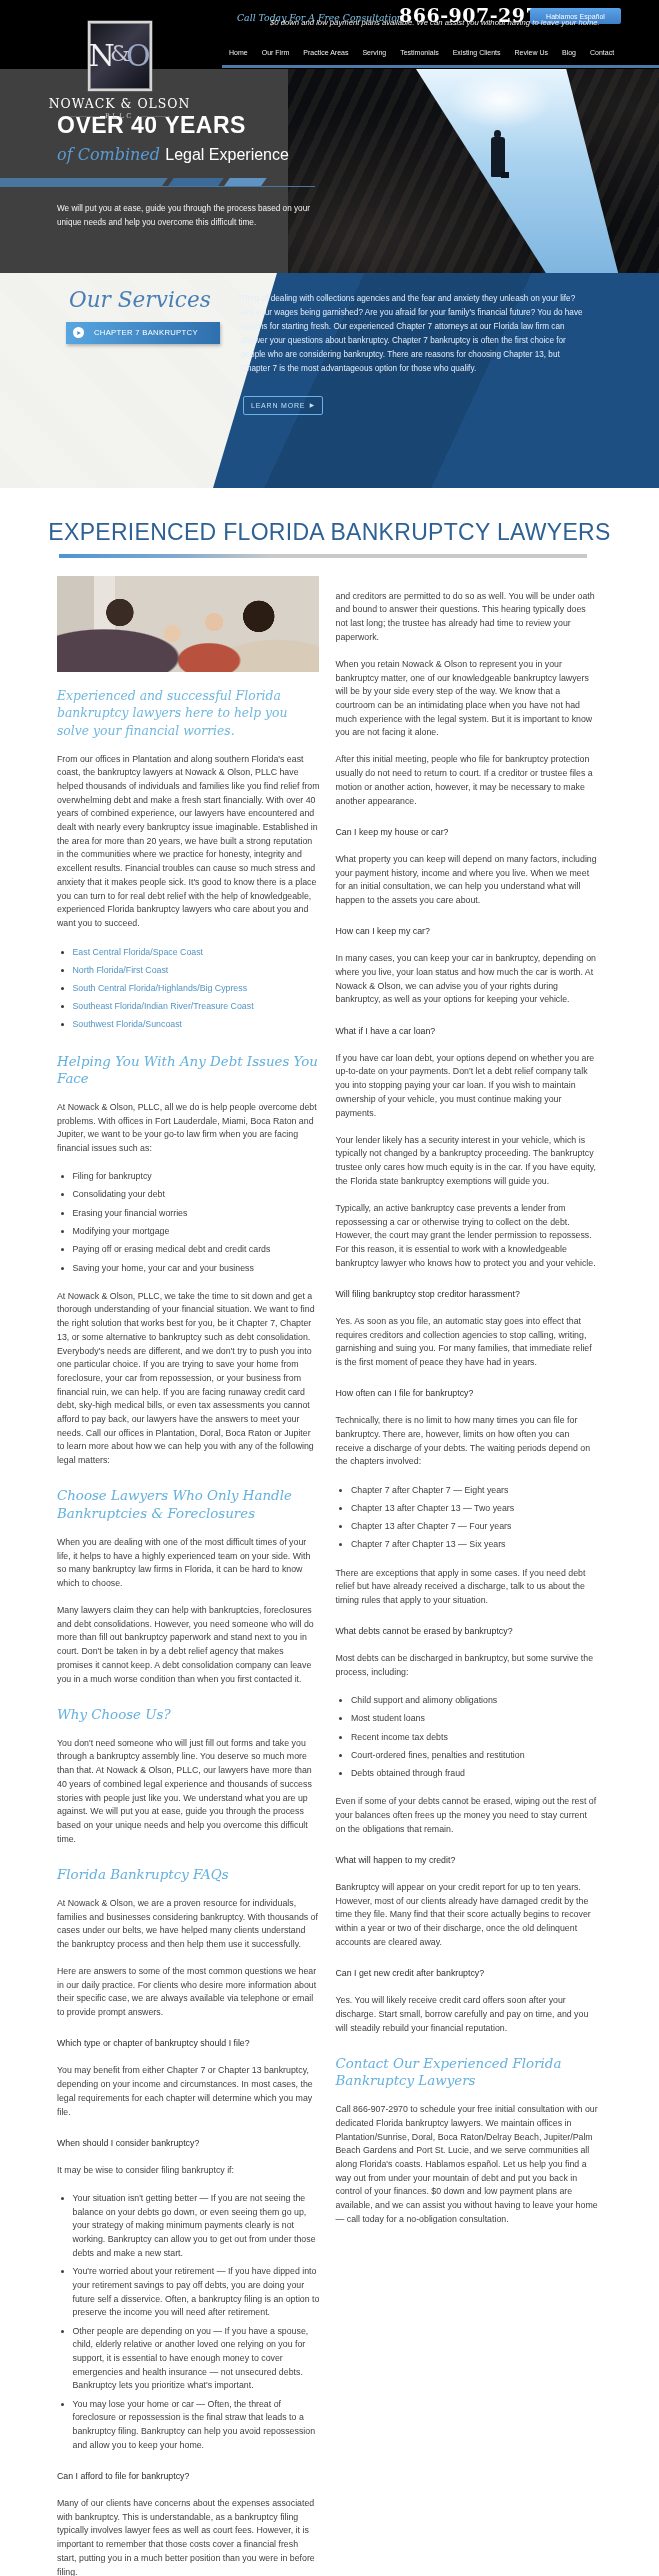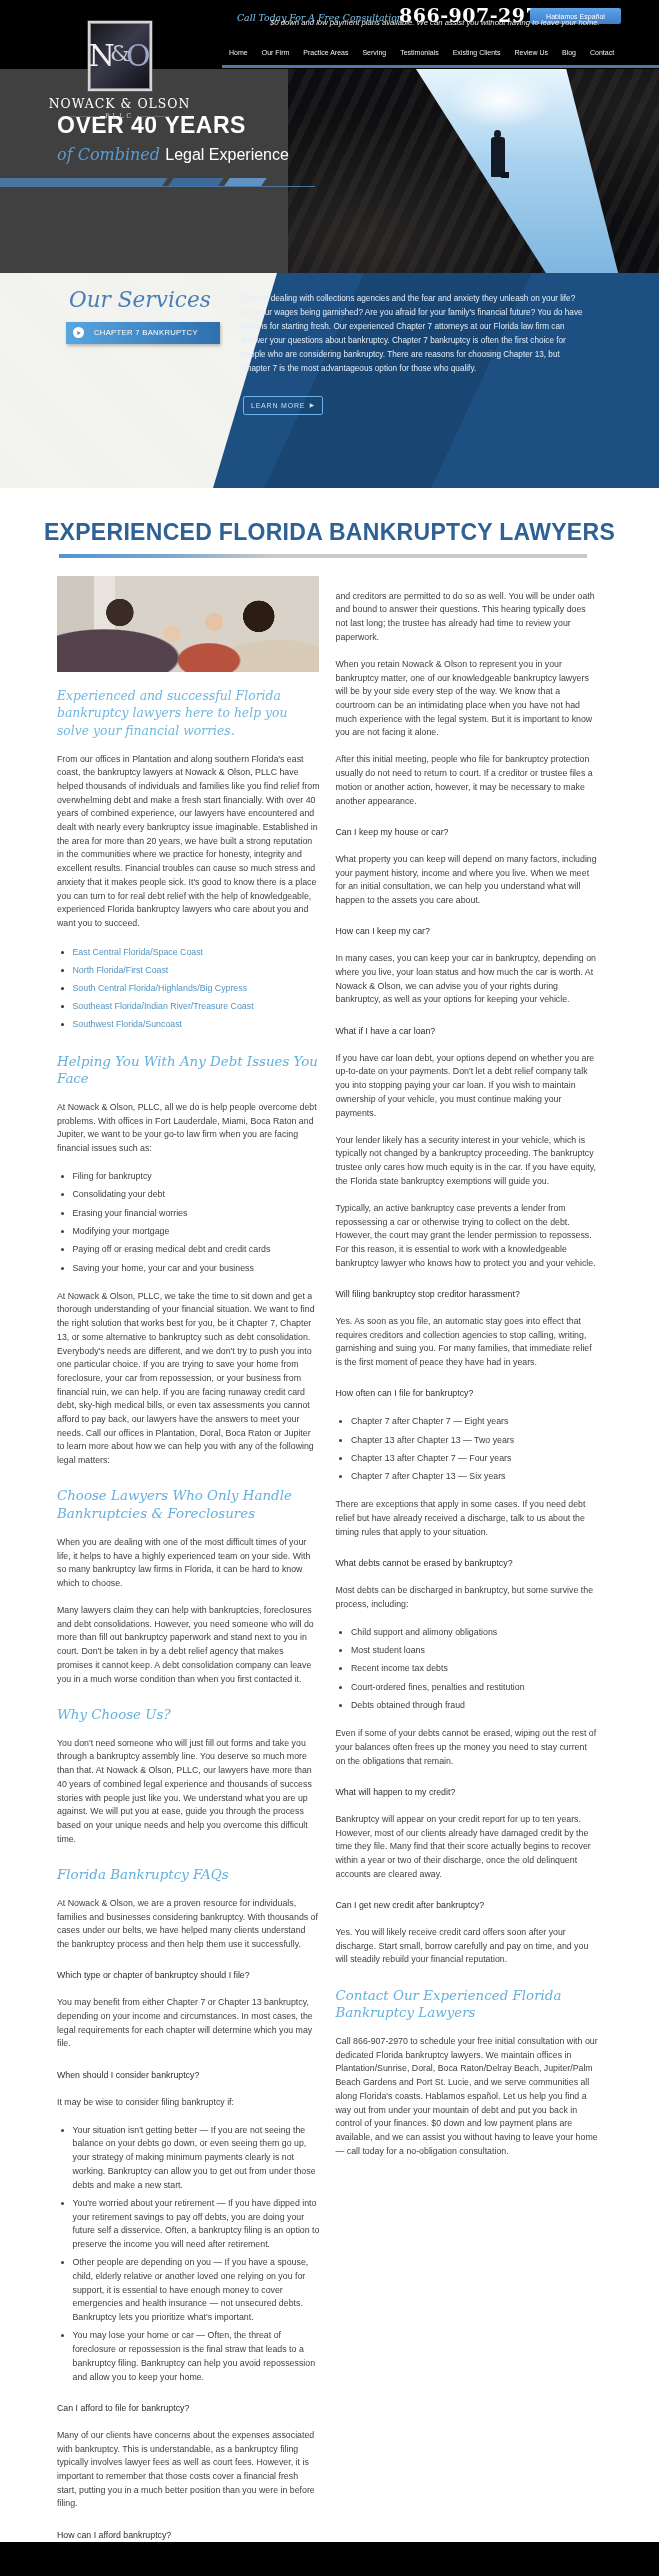--- a/index.html
+++ b/index.html
@@ -55,21 +55,21 @@
   .tab-active .circ{width:10.8px;height:10.8px;border-radius:50%;background:#fff;color:#3a86c8;font-size:6.2px;display:flex;align-items:center;justify-content:center;}
   .tab-active .lbl{color:#fff;font-size:7.7px;letter-spacing:0.3px;}
   .tabs-inactive{position:absolute;left:69px;top:75px;}
   .tabs-inactive div{margin-top:14px;font-size:8px;color:#8f8f89;letter-spacing:0.3px;cursor:pointer;}
   .services-desc{position:absolute;left:241px;top:18.5px;width:348px;font-size:8.2px;line-height:14px;color:#e3eef9;}
   .learn-more{position:absolute;left:243px;top:123px;width:80px;height:18.5px;background:transparent;border:1px solid #6cb4e8;border-radius:2.1px;color:#bfe0f7;font-size:7px;letter-spacing:0.8px;cursor:pointer;display:flex;align-items:center;justify-content:center;gap:4.6px;font-family:"Liberation Sans",sans-serif;}
   .learn-more .tri{font-size:5.7px;}
 
   
   .main{background:#fff;padding-top:31px;position:relative;}
-  .main h1{margin:0;text-align:center;font-size:23px;font-weight:700;color:#2e6194;letter-spacing:0.3px;}
+  .main h1{margin:0;text-align:center;font-size:23px;font-weight:400;color:#2e6194;letter-spacing:0.3px;}
   .main-divider{width:528px;height:3.6px;margin:8.2px auto 0 59px;background:linear-gradient(90deg,#4e94d4 0%,#7fa9cf 22%,#c9c9c9 40%,#c9c9c9 100%);}
   .columns{display:flex;gap:15.5px;padding:0 57px;margin-top:18.5px;align-items:flex-start;}
   .col{width:263px;}
   .family-photo{width:262px;height:96px;background:
      radial-gradient(circle at 24% 38%,#3a2c24 0 13.4px,transparent 14px),
      radial-gradient(circle at 44% 60%,#e9c9ab 0 8.2px,transparent 8.8px),
      radial-gradient(circle at 60% 48%,#e6c3a4 0 8.8px,transparent 9.3px),
      radial-gradient(circle at 77% 42%,#2c1d14 0 15.5px,transparent 16px),
      radial-gradient(ellipse at 18% 85%,#53414b 0 24%,transparent 25%),
      radial-gradient(ellipse at 58% 88%,#b8513e 0 14%,transparent 15%),
@@ -133,20 +133,21 @@
   <div class="hero-text">
     <div class="hero-line1">OVER 40 YEARS</div>
     <div class="hero-line2"><span class="it">of Combined</span><span>Legal Experience</span></div>
   </div>
   <div class="hero-deco">
       <i class="d1"></i>
       <i class="d2"></i>
       <i class="d3"></i>
       <i class="d4"></i>
     </div>
+  <div class="hero-sub">We will put you at ease, guide you through the process based on your unique needs and help you overcome this difficult time.</div>
 </div>
 
 <div class="services">
   <div class="services-pattern"></div>
   <div class="services-left"></div>
   <div class="services-title">Our Services</div>
   <div class="tab-active">
     <span class="circ">➤</span>
     <span class="lbl">CHAPTER 7 BANKRUPTCY</span>
   </div>
@@ -183,20 +184,21 @@
           <li>Saving your home, your car and your business</li>
         </ul>
         <p>At Nowack &amp; Olson, PLLC, we take the time to sit down and get a thorough understanding of your financial situation. We want to find the right solution that works best for you, be it Chapter 7, Chapter 13, or some alternative to bankruptcy such as debt consolidation. Everybody's needs are different, and we don't try to push you into one particular choice. If you are trying to save your home from foreclosure, your car from repossession, or your business from financial ruin, we can help. If you are facing runaway credit card debt, sky-high medical bills, or even tax assessments you cannot afford to pay back, our lawyers have the answers to meet your needs. Call our offices in Plantation, Doral, Boca Raton or Jupiter to learn more about how we can help you with any of the following legal matters:</p>
         <h2>Choose Lawyers Who Only Handle Bankruptcies &amp; Foreclosures</h2>
         <p>When you are dealing with one of the most difficult times of your life, it helps to have a highly experienced team on your side. With so many bankruptcy law firms in Florida, it can be hard to know which to choose.</p>
         <p>Many lawyers claim they can help with bankruptcies, foreclosures and debt consolidations. However, you need someone who will do more than fill out bankruptcy paperwork and stand next to you in court. Don't be taken in by a debt relief agency that makes promises it cannot keep. A debt consolidation company can leave you in a much worse condition than when you first contacted it.</p>
         <h2>Why Choose Us?</h2>
         <p>You don't need someone who will just fill out forms and take you through a bankruptcy assembly line. You deserve so much more than that. At Nowack &amp; Olson, PLLC, our lawyers have more than 40 years of combined legal experience and thousands of success stories with people just like you. We understand what you are up against. We will put you at ease, guide you through the process based on your unique needs and help you overcome this difficult time.</p>
         <h2>Florida Bankruptcy FAQs</h2>
         <p>At Nowack &amp; Olson, we are a proven resource for individuals, families and businesses considering bankruptcy. With thousands of cases under our belts, we have helped many clients understand the bankruptcy process and then help them use it successfully.</p>
+        <p>Here are answers to some of the most common questions we hear in our daily practice. For clients who desire more information about their specific case, we are always available via telephone or email to provide prompt answers.</p>
         <p class="faq-q">Which type or chapter of bankruptcy should I file?</p>
         <p>You may benefit from either Chapter 7 or Chapter 13 bankruptcy, depending on your income and circumstances. In most cases, the legal requirements for each chapter will determine which you may file.</p>
         <p class="faq-q">When should I consider bankruptcy?</p>
         <p>It may be wise to consider filing bankruptcy if:</p>
         <ul>
           <li>Your situation isn't getting better — If you are not seeing the balance on your debts go down, or even seeing them go up, your strategy of making minimum payments clearly is not working. Bankruptcy can allow you to get out from under those debts and make a new start.</li>
           <li>You're worried about your retirement — If you have dipped into your retirement savings to pay off debts, you are doing your future self a disservice. Often, a bankruptcy filing is an option to preserve the income you will need after retirement.</li>
           <li>Other people are depending on you — If you have a spouse, child, elderly relative or another loved one relying on you for support, it is essential to have enough money to cover emergencies and health insurance — not unsecured debts. Bankruptcy lets you prioritize what's important.</li>
           <li>You may lose your home or car — Often, the threat of foreclosure or repossession is the final straw that leads to a bankruptcy filing. Bankruptcy can help you avoid repossession and allow you to keep your home.</li>
         </ul>
@@ -212,20 +214,21 @@
         <p>What property you can keep will depend on many factors, including your payment history, income and where you live. When we meet for an initial consultation, we can help you understand what will happen to the assets you care about.</p>
         <p class="faq-q">How can I keep my car?</p>
         <p>In many cases, you can keep your car in bankruptcy, depending on where you live, your loan status and how much the car is worth. At Nowack &amp; Olson, we can advise you of your rights during bankruptcy, as well as your options for keeping your vehicle.</p>
         <p class="faq-q">What if I have a car loan?</p>
         <p>If you have car loan debt, your options depend on whether you are up-to-date on your payments. Don't let a debt relief company talk you into stopping paying your car loan. If you wish to maintain ownership of your vehicle, you must continue making your payments.</p>
         <p>Your lender likely has a security interest in your vehicle, which is typically not changed by a bankruptcy proceeding. The bankruptcy trustee only cares how much equity is in the car. If you have equity, the Florida state bankruptcy exemptions will guide you.</p>
         <p>Typically, an active bankruptcy case prevents a lender from repossessing a car or otherwise trying to collect on the debt. However, the court may grant the lender permission to repossess. For this reason, it is essential to work with a knowledgeable bankruptcy lawyer who knows how to protect you and your vehicle.</p>
         <p class="faq-q">Will filing bankruptcy stop creditor harassment?</p>
         <p>Yes. As soon as you file, an automatic stay goes into effect that requires creditors and collection agencies to stop calling, writing, garnishing and suing you. For many families, that immediate relief is the first moment of peace they have had in years.</p>
         <p class="faq-q">How often can I file for bankruptcy?</p>
+        <p>Technically, there is no limit to how many times you can file for bankruptcy. There are, however, limits on how often you can receive a discharge of your debts. The waiting periods depend on the chapters involved:</p>
         <ul>
           <li>Chapter 7 after Chapter 7 — Eight years</li>
           <li>Chapter 13 after Chapter 13 — Two years</li>
           <li>Chapter 13 after Chapter 7 — Four years</li>
           <li>Chapter 7 after Chapter 13 — Six years</li>
         </ul>
         <p>There are exceptions that apply in some cases. If you need debt relief but have already received a discharge, talk to us about the timing rules that apply to your situation.</p>
         <p class="faq-q">What debts cannot be erased by bankruptcy?</p>
         <p>Most debts can be discharged in bankruptcy, but some survive the process, including:</p>
         <ul>

